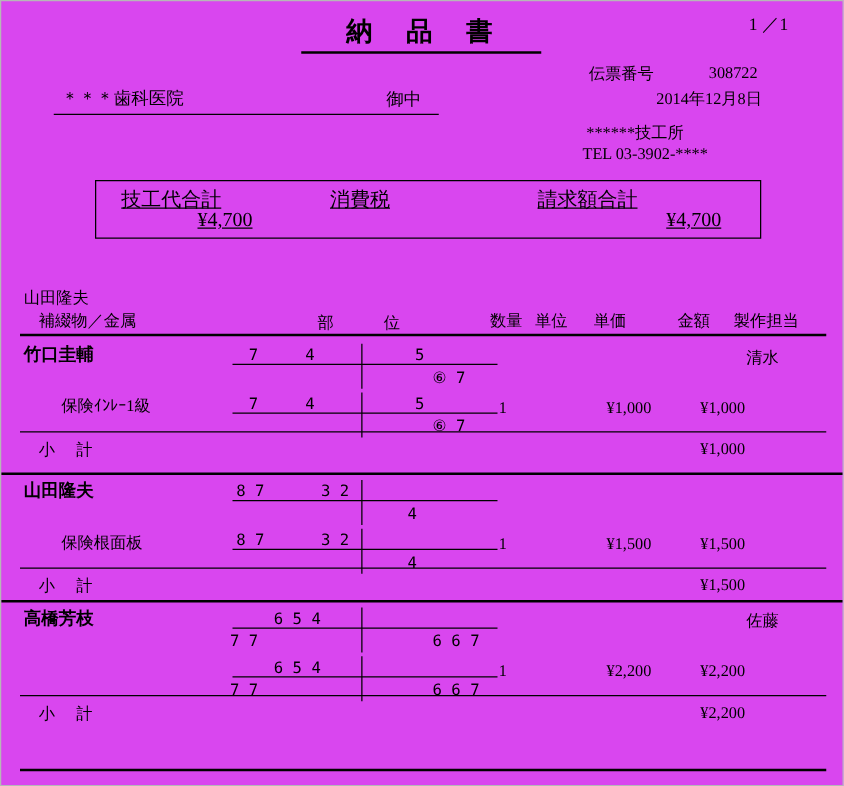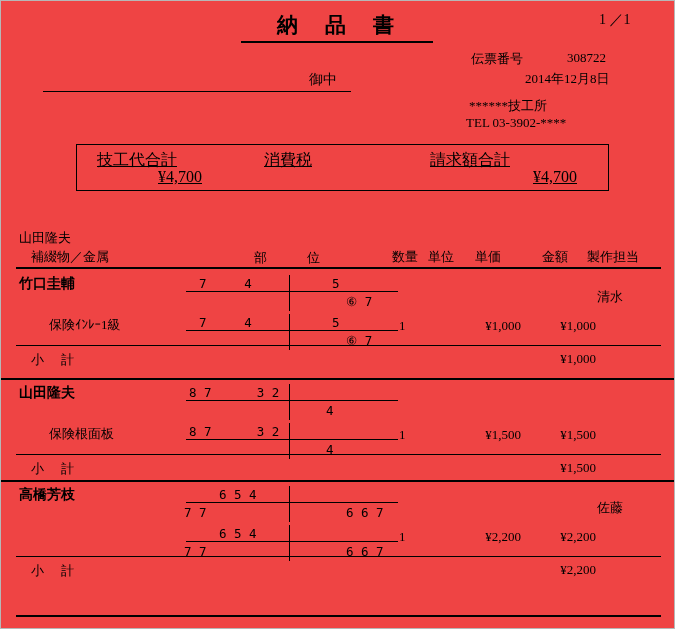--- a/index.html
+++ b/index.html
@@ -1,17 +1,17 @@
 <!DOCTYPE html>
 <html><head>
 <meta charset="utf-8">
 <style>
   html,body{margin:0;padding:0;background:#fff;}
   .page{
-    position:relative;width:675px;height:629px;background:#ef4444;
+    position:relative;width:675px;height:629px;background:#d946ef;
     font-family:"Liberation Serif","DejaVu Serif",serif;color:#000;
     border:1px solid #b7b7b7;box-sizing:border-box;overflow:hidden;
   }
   .abs{position:absolute;}
   
   .title{left:240px;top:10px;width:192px;text-align:center;
          font-size:21px;font-weight:bold;letter-spacing:3px;white-space:pre;}
   .title-underline{left:240px;top:40px;width:192px;border-top:2px solid #000;}
   .page-num{left:598px;top:10px;font-size:14px;white-space:pre;}
   .slip-label{left:470px;top:49px;font-size:13px;}
@@ -44,21 +44,21 @@
   .th-maker{left:586px;top:247px;}
   .header-line{left:15px;top:266px;width:645px;border-top:2px solid #000;}
   .bottom-line{left:15px;top:614px;width:645px;border-top:2px solid #000;}
   
   .block{position:absolute;left:0;width:675px;}
   .b1{top:270px;height:107px;}
   .b2{top:377px;height:132px;border-top:2px solid #000;box-sizing:border-box;}
   .b3{top:479px;height:112px;border-top:2px solid #000;box-sizing:border-box;}
   .block span{position:absolute;}
   .p-name{left:18px;top:4px;font-weight:bold;font-size:14px;}
-  .p-maker{left:596px;top:6px;font-size:13px;margin-top:11px;}
+  .p-maker{left:596px;top:6px;font-size:13px;}
   .p-item{left:48px;top:45px;font-size:13px;}
   .p-qty{left:398px;top:47px;font-size:13px;}
   .p-uprice{left:445px;top:47px;width:75px;text-align:right;font-size:13px;}
   .p-amount{left:513px;top:47px;width:82px;text-align:right;font-size:13px;}
   .sub-line{position:absolute;left:15px;top:74px;width:645px;border-top:1px solid #000;}
   .p-sub-label{left:30px;top:80px;font-size:13px;letter-spacing:2px;}
   .p-sub-val{left:513px;top:80px;width:82px;text-align:right;font-size:13px;}
   
   .chart{position:absolute;left:185px;width:212px;height:36px;}
   .ca{top:4px;}
@@ -78,20 +78,21 @@
 <div class="page">
 
   <div class="abs title">納　品　書</div>
   <div class="abs title-underline"></div>
   <div class="abs page-num">1 ／1</div>
 
   <span class="abs slip-label">伝票番号</span>
   <span class="abs slip-no">308722</span>
   <span class="abs issue-date">2014年12月8日</span>
 
+  <span class="abs customer">＊＊＊歯科医院</span>
   <span class="abs honorific">御中</span>
   <div class="abs customer-underline"></div>
 
   <span class="abs lab-name">******技工所</span>
   <span class="abs lab-tel">TEL 03-3902-****</span>
 
   <div class="abs summary-box">
     <span class="s-lab-label">技工代合計</span>
     <span class="s-tax-label">消費税</span>
     <span class="s-bill-label">請求額合計</span>

